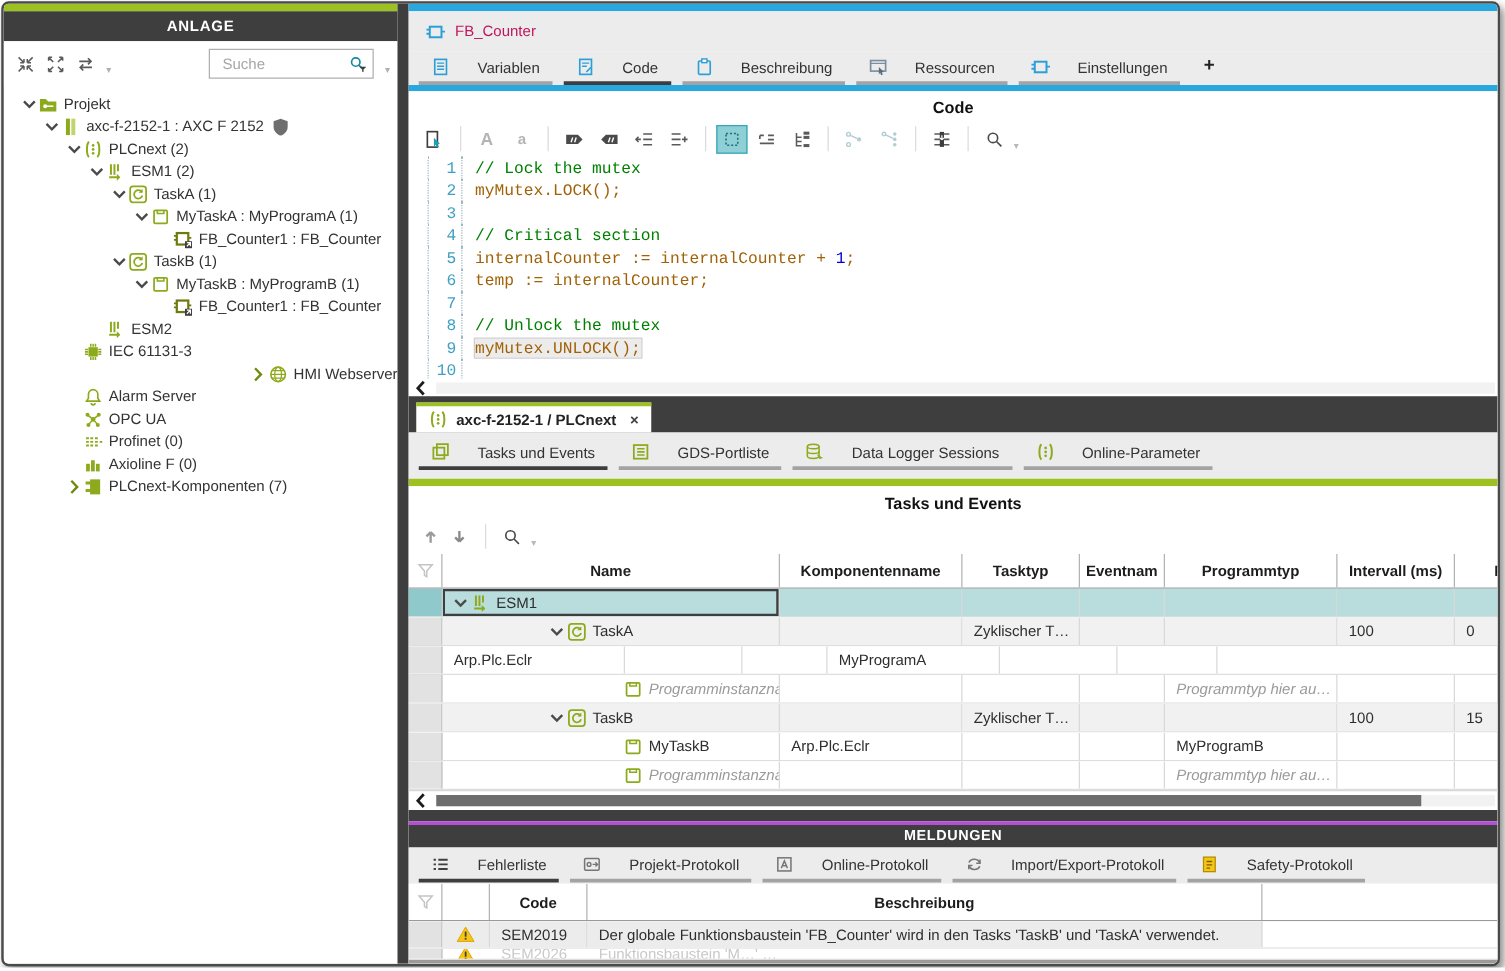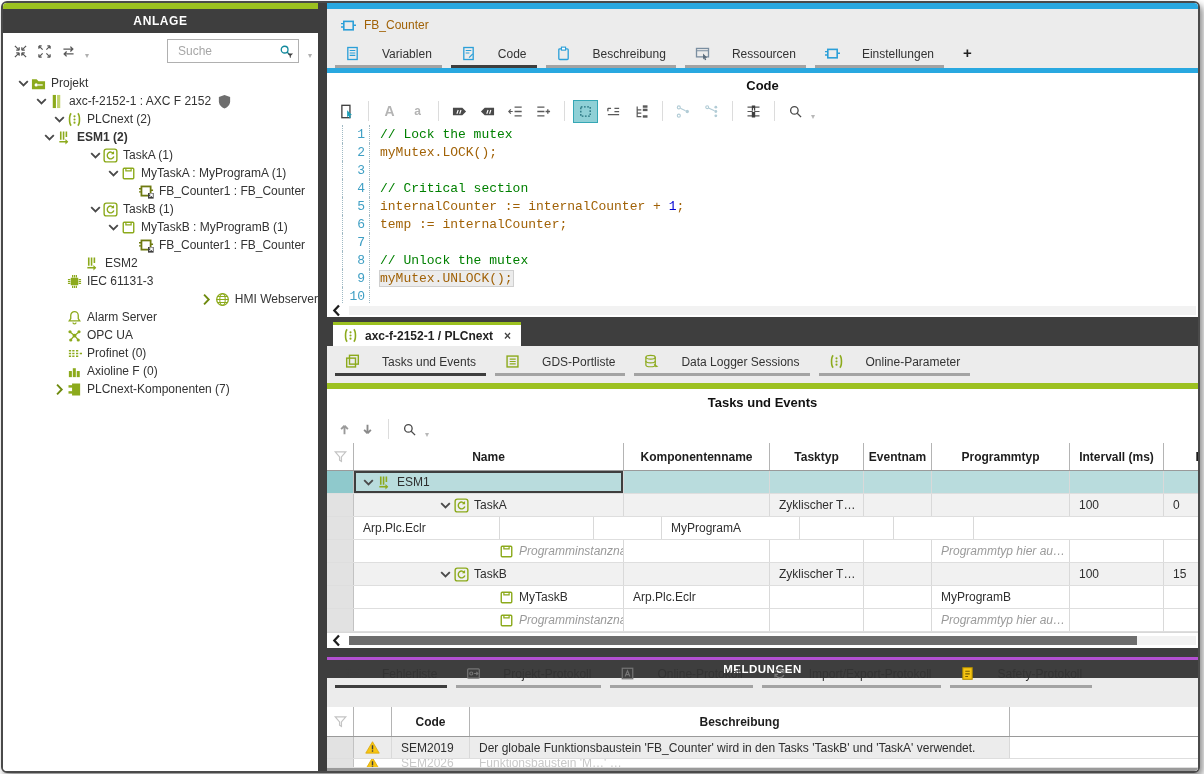--- a/index.html
+++ b/index.html
@@ -21,21 +21,21 @@
   .searchbox input::placeholder{color:#a6a6a6;}
   .tree{flex:1 1 auto;overflow:hidden;padding-top:5px;}
   .tree-row{height:18px;display:flex;align-items:center;font-size:12px;color:#333;white-space:nowrap;cursor:default;}
   .tree-row .tw{width:16px;display:inline-flex;justify-content:center;flex:0 0 auto;}
   .tree-row .lbl{margin-left:5px;}
   .tree-row .badge{margin-left:6px;}
 
   
   .panel-right{position:absolute;left:324px;top:0;right:0;height:100%;display:flex;flex-direction:column;background:#fff;}
   .bar-blue{height:6px;background:#29a8e0;flex:0 0 auto;}
-  .ed-title{height:32px;background:#ececec;display:flex;align-items:center;gap:8px;padding:0 14px;font-size:12px;color:#a16207;flex:0 0 auto;}
+  .ed-title{height:32px;background:#ececec;display:flex;align-items:center;gap:8px;padding:0 14px;font-size:12px;color:#be185d;flex:0 0 auto;}
   .tabs{background:#ececec;display:flex;align-items:flex-end;gap:9px;padding:0 8px;height:27px;flex:0 0 auto;}
   .tab{display:flex;align-items:center;gap:22px;padding:2px 10px 4px;border-bottom:3px solid #a3a3a3;font-size:12px;color:#333;cursor:default;}
   .tab.active{border-bottom-color:#3e3e3e;}
   .tab .plus{font-size:15px;font-weight:bold;color:#222;}
   .tab.noline{border-bottom-color:transparent;}
   .bar-blue2{height:5px;background:#29a8e0;flex:0 0 auto;}
   .sec-title{height:24px;display:flex;align-items:center;justify-content:center;font-weight:bold;font-size:13px;background:#fff;flex:0 0 auto;color:#111;}
   .code-toolbar{height:28px;display:flex;align-items:center;padding:0 8px;gap:3px;background:#fff;flex:0 0 auto;}
   .ct-sep{width:1px;height:20px;background:#dcdcdc;margin:0 5px;}
   .ct-btn{width:25px;height:23px;display:flex;align-items:center;justify-content:center;border:1px solid transparent;}
@@ -71,21 +71,21 @@
   .td{border-right:1px solid #d9d9d9;display:flex;align-items:center;padding:0 9px;font-size:12px;color:#2e2e2e;flex:0 0 auto;overflow:hidden;white-space:nowrap;}
   .td.namecell{padding:0 4px;}
   .td.focus{box-shadow:inset 0 0 0 2px #3e3e3e;}
   .ph{font-style:italic;color:#9a9a9a;}
   .chev{width:17px;display:inline-flex;justify-content:center;flex:0 0 auto;}
   .ncl{margin-left:5px;}
 
   .dark-strip{height:9px;background:#3e3e3e;flex:0 0 auto;}
   .bar-purple{height:3px;background:#b350d2;flex:0 0 auto;}
   .mel-hdr{height:18px;background:#3e3e3e;color:#fff;font-weight:bold;font-size:11.5px;display:flex;align-items:center;justify-content:center;letter-spacing:.5px;flex:0 0 auto;}
-  .tabs3{background:#ececec;display:flex;align-items:flex-end;gap:9px;padding:4px 8px 19px;height:29px;flex:0 0 auto;}
+  .tabs3{background:#ececec;display:flex;align-items:flex-start;gap:9px;padding:4px 8px 19px;height:29px;flex:0 0 auto;}
   .mel-body{flex:1 1 auto;display:flex;flex-direction:column;overflow:hidden;background:#fff;}
   .mhdr{height:30px;}
   .mrow{height:22px;}
   .mrow.shadedrow .td{background:#ececec;}
   .mrow.partial{height:9px;overflow:hidden;}
   .mrow.partial .td{color:#c9c9c9;border-right-color:transparent;}
   .mel-scroll{height:4px;background:#9a9a9a;flex:0 0 auto;margin-top:auto;}
 </style>
 </head>
 <body>
@@ -175,21 +175,21 @@
             <svg width="15" height="15" viewBox="0 0 16 16">
               <path d="M4.5 1.5c-2.4 2-2.4 11 0 13" stroke="#8caa1c" fill="none" stroke-width="1.7"></path>
               <path d="M11.5 1.5c2.4 2 2.4 11 0 13" stroke="#8caa1c" fill="none" stroke-width="1.7"></path>
               <circle cx="8" cy="4.6" r="1.15" fill="#8caa1c"></circle>
               <circle cx="8" cy="8" r="1.15" fill="#8caa1c"></circle>
               <circle cx="8" cy="11.4" r="1.15" fill="#8caa1c"></circle>
             </svg>
           </span>
           <span class="lbl">PLCnext (2)</span>
         </div>
-        <div class="tree-row" style="padding-left: 38px; font-weight: bold;">
+        <div class="tree-row" style="padding-left: 66px;">
           <span class="tw">
             <span class="ico">
               <svg width="15" height="15" viewBox="0 0 16 16">
                 <path d="M3.4 5.4L8 10l4.6-4.6" fill="none" stroke="#4a4a4a" stroke-width="2"></path>
               </svg>
             </span>
           </span>
           <span class="ico">
             <svg width="15" height="15" viewBox="0 0 16 16">
               <path d="M4 1.5v9M7 1.5v9M10 1.5v6" stroke="#8caa1c" stroke-width="1.7" fill="none"></path>

